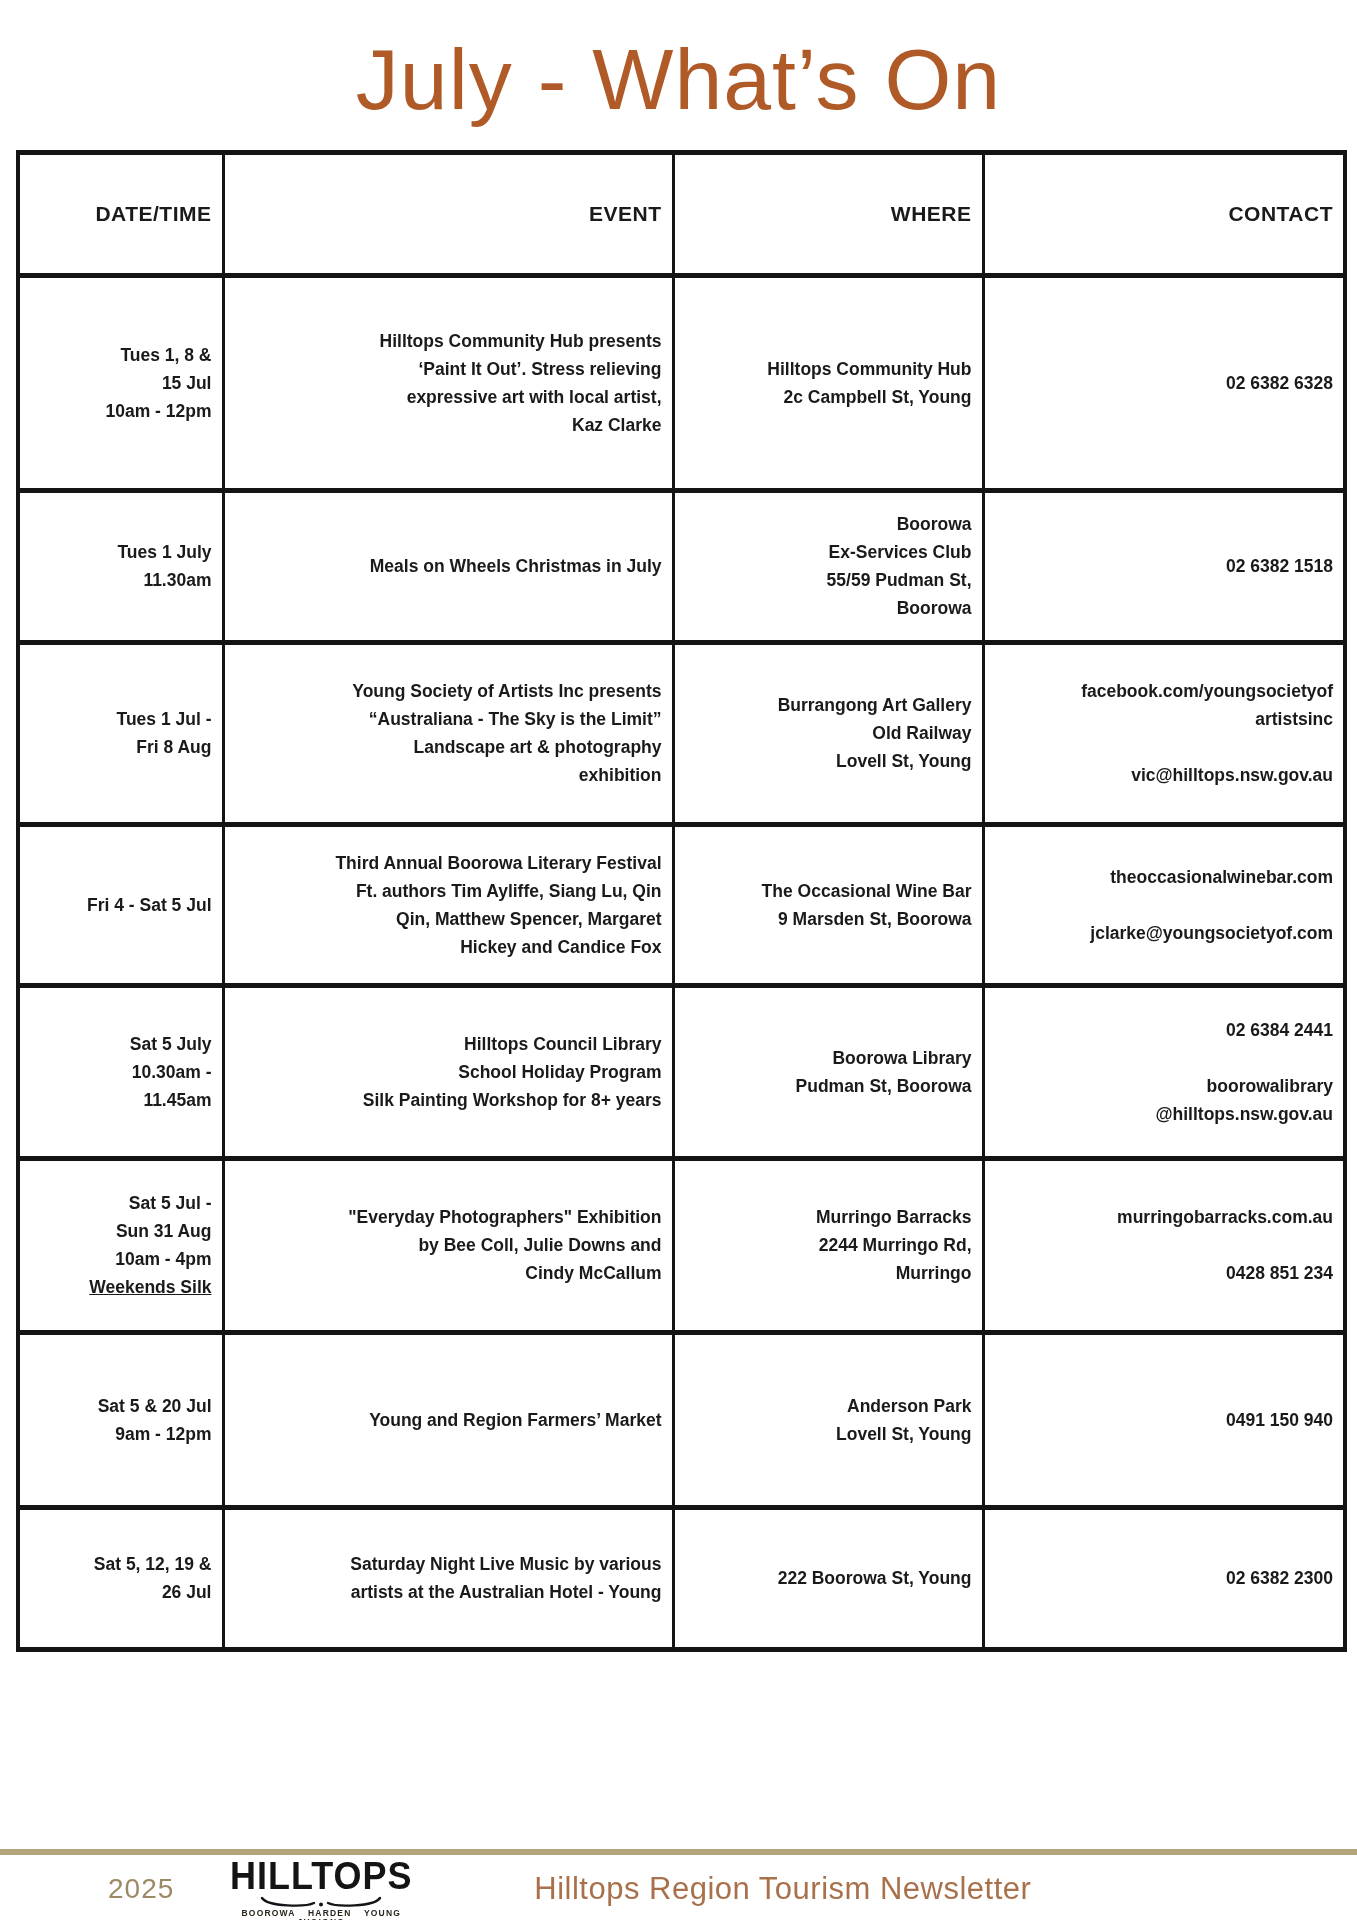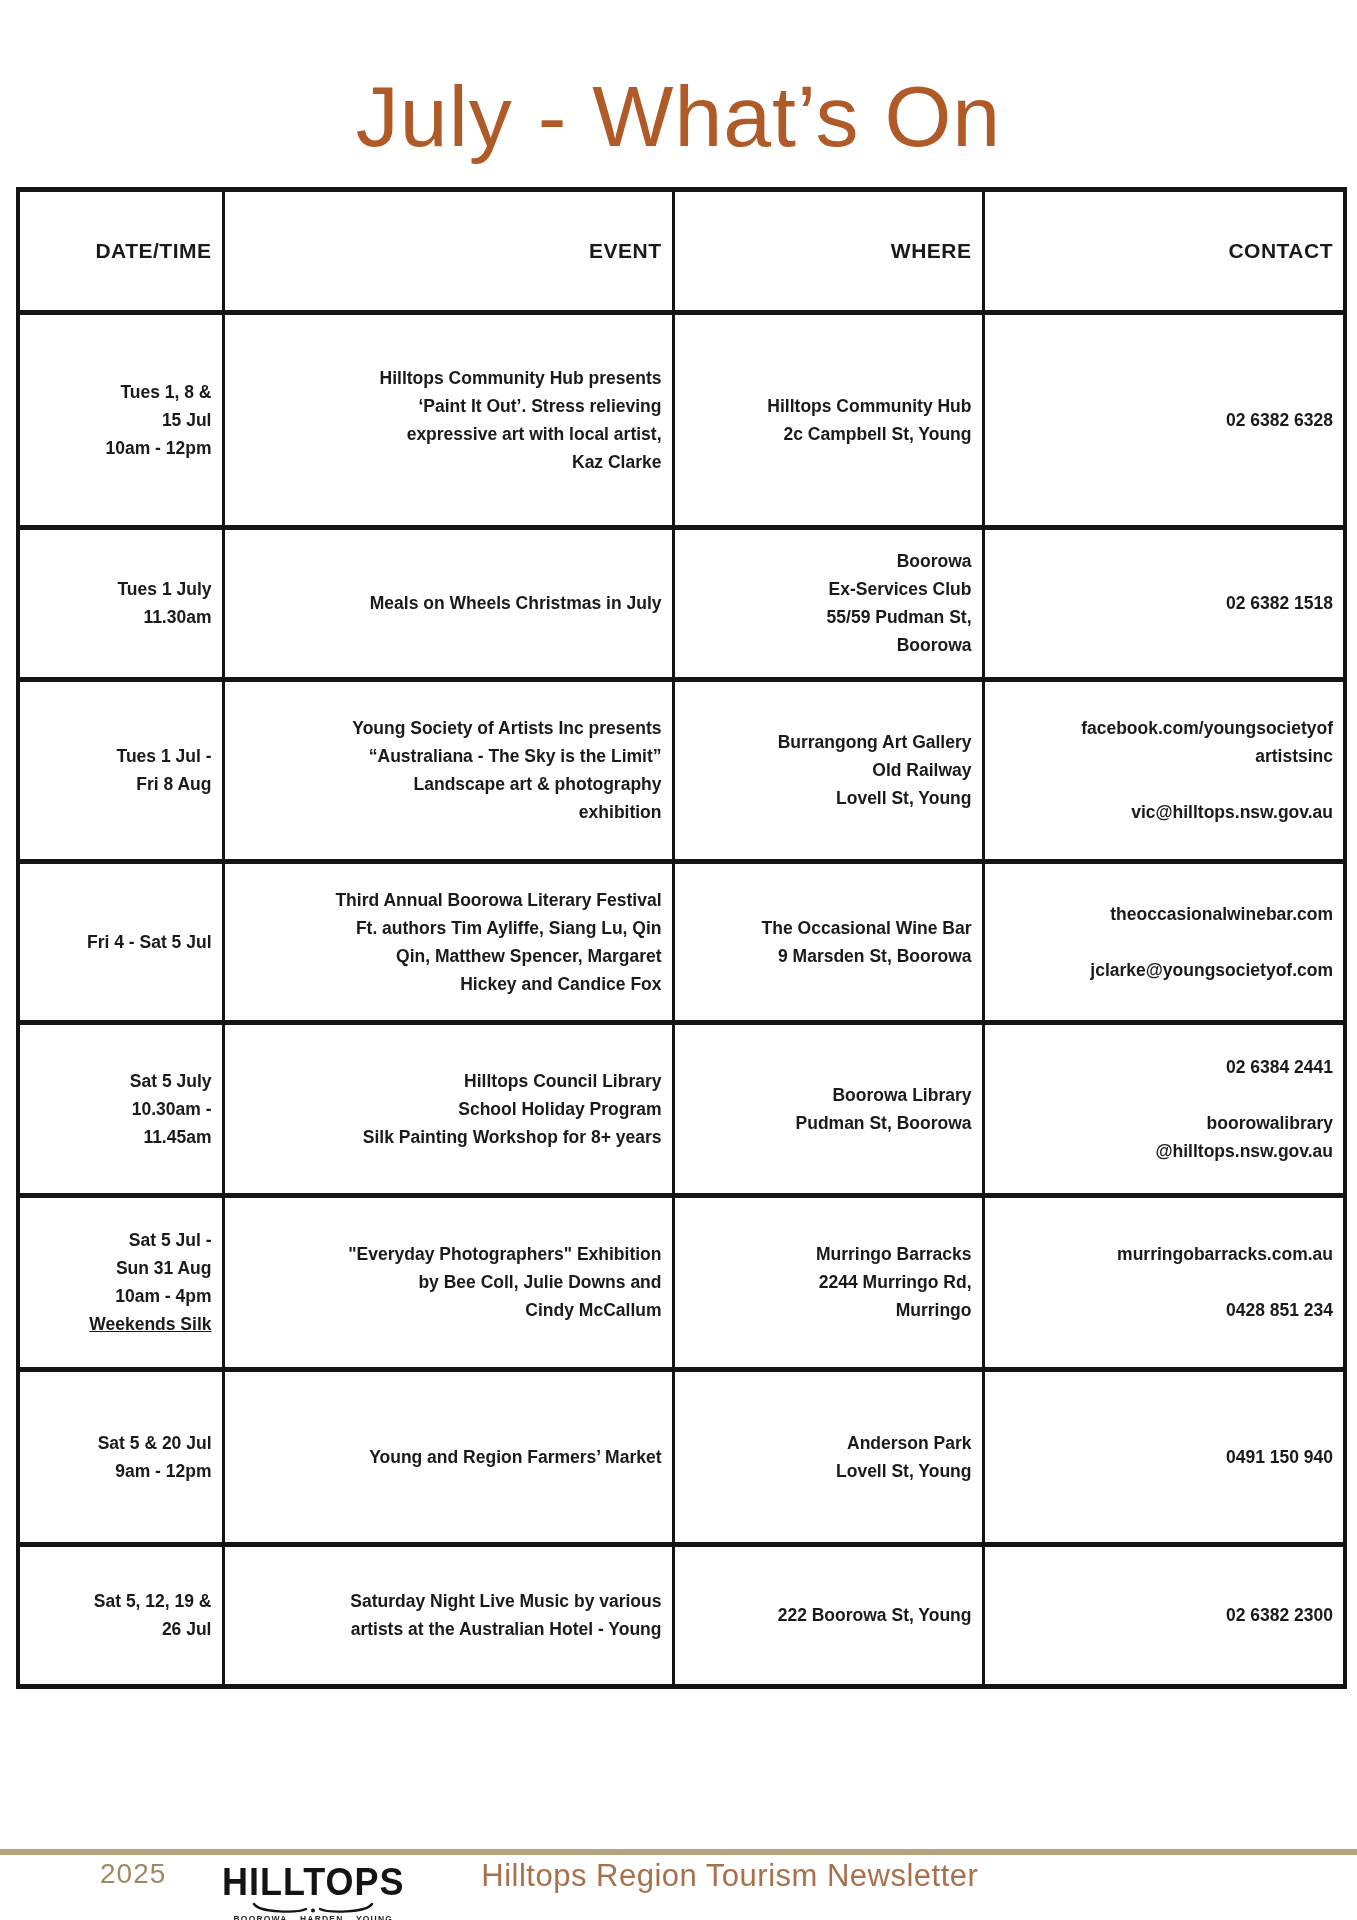--- a/index.html
+++ b/index.html
@@ -6,21 +6,21 @@
   .page{
     position:relative;
     width:1357px;height:1920px;
     background:#ffffff;
     font-family:"Liberation Sans",sans-serif;
     color:#1a1a1a;
     overflow:hidden;
   }
   .page-title{
     margin:0;
-    padding-top:63px;
+    padding-top:26px;
     text-align:center;
     font-size:86px;
     font-weight:500;
     letter-spacing:1px;
     color:#b05a28;
     line-height:1.25;
   }
   .events-table{
     border-collapse:collapse;
     table-layout:fixed;
@@ -66,24 +66,25 @@
   tbody tr:nth-child(9) td{height:166px;}
   .footer-divider{
     position:absolute;
     left:0;right:0;
     top:1849px;
     height:6px;
     background:#b3a47c;
   }
   .footer{
     position:absolute;
-    left:8px;right:0;
+    left:16px;right:0;
     top:1858px;
     height:62px;
     display:flex;
+    align-items:center;
   }
   .footer-year{
     margin-left:92px;
     font-size:28px;
     color:#9d8965;
     letter-spacing:1px;
   }
   .logo{
     margin-left:52px;
     width:190px;
@@ -100,21 +101,21 @@
   }
   .logo-brace{display:block;margin:2px auto 1px auto;}
   .logo-towns{
     font-size:8.5px;
     letter-spacing:1.2px;
     word-spacing:9px;
     color:#2a241d;
     font-weight:700;
   }
   .footer-newsletter{
-    margin-left:73px;
+    margin-left:118px;
     font-size:31px;
     color:#a9714b;
     letter-spacing:0.5px;
   }
 </style>
 </head>
 <body>
 
 <div class="page">
 

